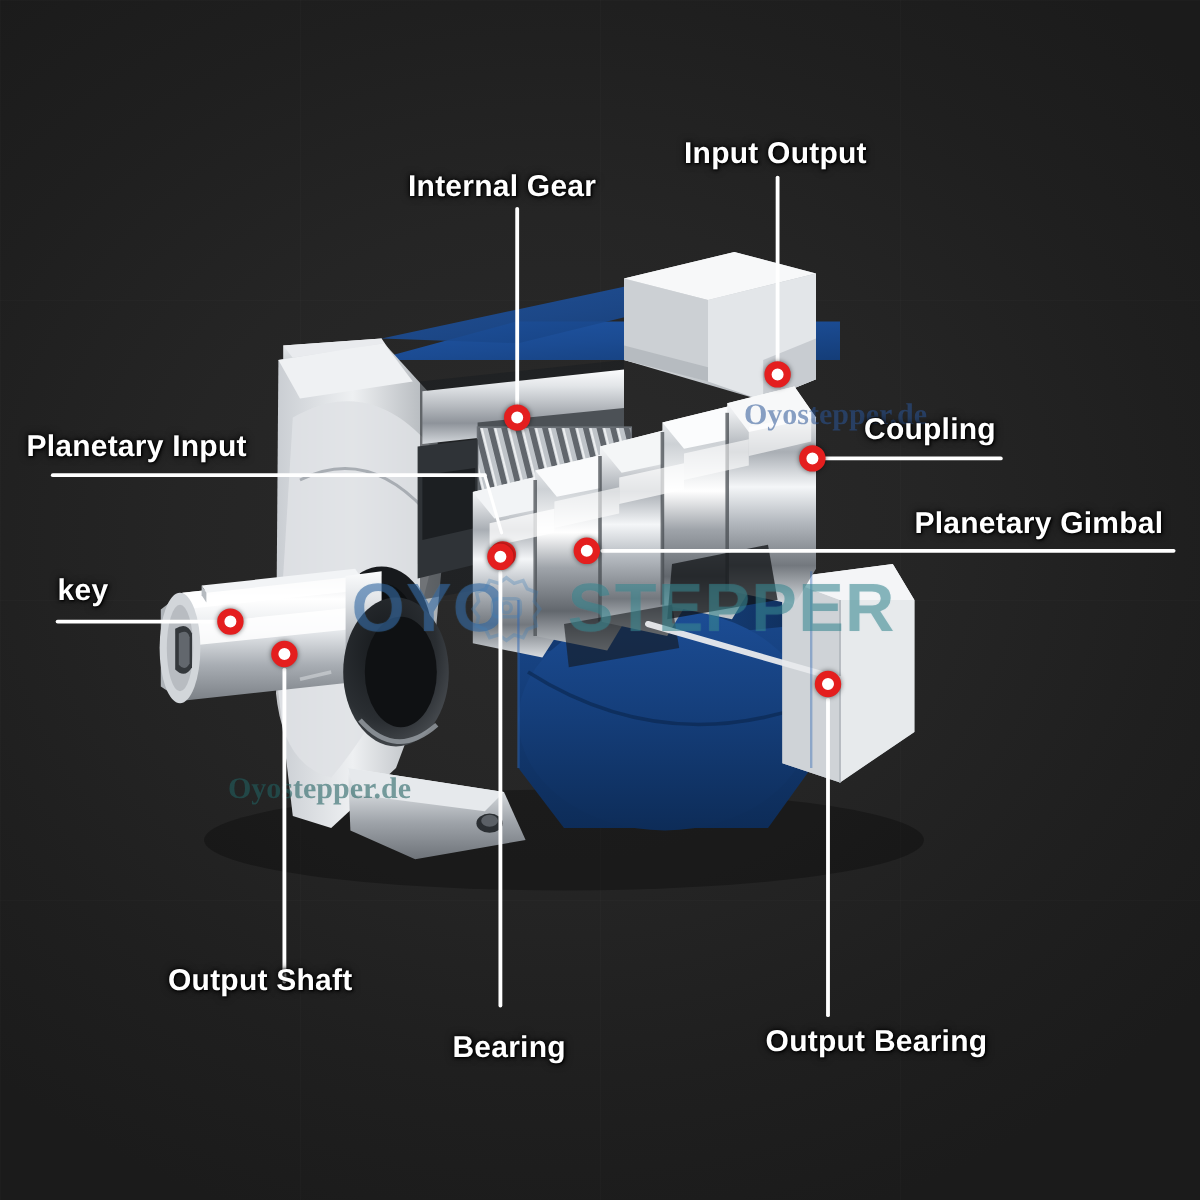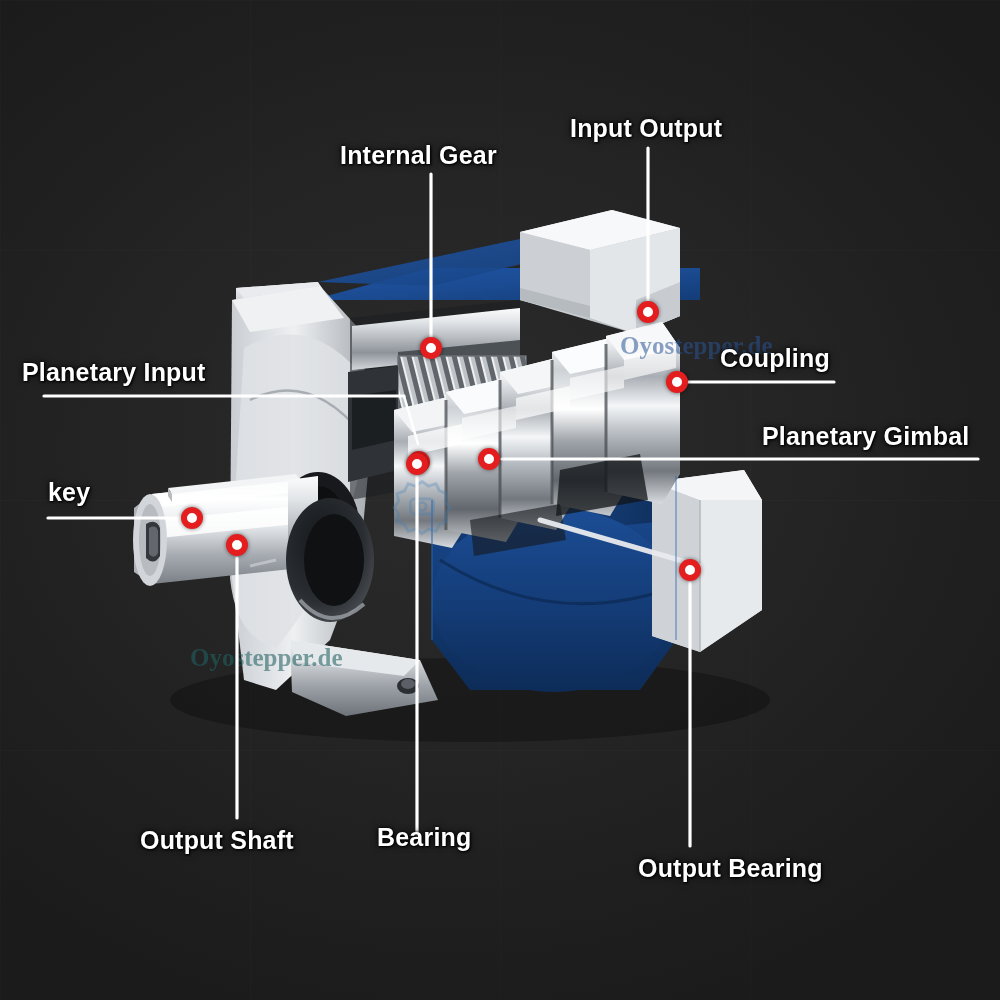--- a/index.html
+++ b/index.html
@@ -261,20 +261,23 @@
     <ellipse cx="334" cy="560" rx="30" ry="46" fill="#0f1113"></ellipse>
     <path d="M300 600 q30 34 64 4" stroke="#9aa0a6" stroke-width="4" fill="none" opacity=".8"></path>
 
     <path d="M540 520 L700 566" stroke="#e9ebee" stroke-width="5" stroke-linecap="round" opacity=".95"></path>
     <path d="M276 560 L250 566" stroke="#dfe2e5" stroke-width="3" opacity=".5"></path>
 
     <path d="M432 500 L432 640" stroke="#2a64b4" stroke-width="2" opacity=".5"></path>
     <path d="M676 476 L676 640" stroke="#2a64b4" stroke-width="2" opacity=".4"></path>
   </svg>
 
+  <div class="wm wm-big">
+    <span>OYO</span><span style="opacity:0">&nbsp;&nbsp;&nbsp;</span><span class="t2">STEPPER</span>
+  </div>
   <svg class="wm-gear" viewBox="0 0 100 100">
     <path d="M50 6 l11 8 13 -4 6 12 13 5 -3 13 8 11 -8 11 3 13 -13 5 -6 12 -13 -4 -11 8 -11 -8 -13 4 -6 -12 -13 -5 3 -13 -8 -11 8 -11 -3 -13 13 -5 6 -12 13 4z" fill="none" stroke="#3f7fb8" stroke-width="5"></path>
     <rect x="30" y="36" width="40" height="26" rx="7" fill="none" stroke="#3f7fb8" stroke-width="5"></rect>
     <circle cx="50" cy="49" r="7" fill="none" stroke="#3f7fb8" stroke-width="5"></circle>
   </svg>
   <div class="wm wm-small">Oyostepper.de</div>
   <div class="wm wm-corner">Oyostepper.de</div>
 
   <svg id="anno" viewBox="0 0 1000 1000" xmlns="http://www.w3.org/2000/svg">
     <g stroke="#ffffff" stroke-width="3.2" fill="none" stroke-linecap="round">
@@ -309,17 +312,17 @@
   <div class="dot" style="left:226px;top:534px"></div>
   <div class="dot" style="left:406px;top:453px"></div>
   <div class="dot" style="left:679px;top:559px"></div>
 
   <div class="lbl" style="left:340px;top:141px">Internal Gear</div>
   <div class="lbl" style="left:570px;top:114px">Input Output</div>
   <div class="lbl" style="left:720px;top:344px">Coupling</div>
   <div class="lbl" style="left:22px;top:358px">Planetary Input</div>
   <div class="lbl" style="left:762px;top:422px">Planetary Gimbal</div>
   <div class="lbl" style="left:48px;top:478px">key</div>
-  <div class="lbl" style="left:140px;top:826px">Output Shaft</div>
-  <div class="lbl" style="left:377px;top:823px">Bearing</div>
+  <div class="lbl" style="left:140px;top:803px">Output Shaft</div>
+  <div class="lbl" style="left:377px;top:859px">Bearing</div>
   <div class="lbl" style="left:638px;top:854px">Output Bearing</div>
 
 </div>
 
 </body></html>

